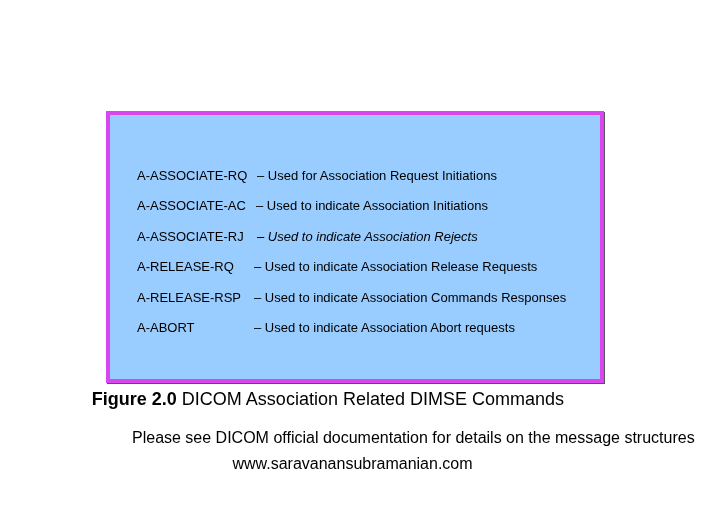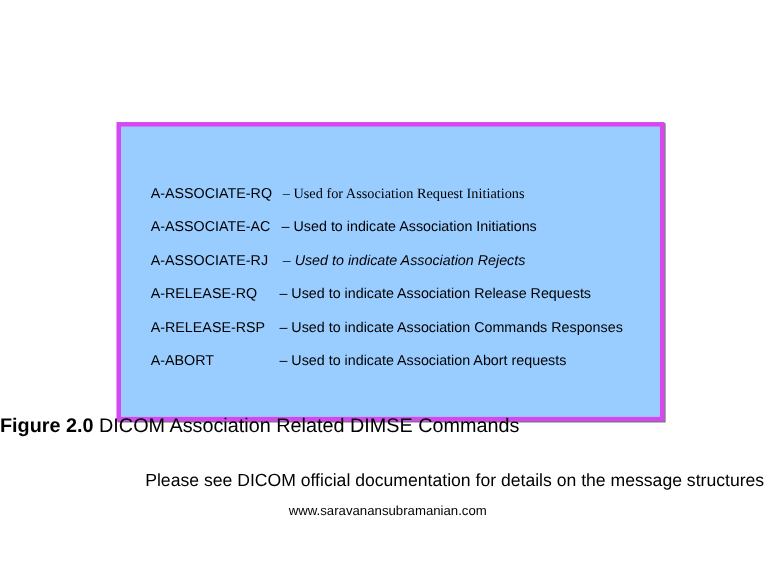--- a/index.html
+++ b/index.html
@@ -40,22 +40,22 @@
       top: 0;
     }
     .cmd-desc {
       position: absolute;
       top: 0;
     }
     .caption-title {
       position: absolute;
       left: 0;
       width: 564px;
-      top: 376px;
-      text-align: left;
+      top: 388px;
+      text-align: right;
       font-size: 18px;
       line-height: 22px;
       white-space: nowrap;
     }
     .caption-title .fig-label {
       font-weight: bold;
     }
     .caption-sub {
       position: absolute;
       left: 132px;
@@ -63,32 +63,32 @@
       font-size: 16px;
       line-height: 16px;
       white-space: nowrap;
     }
     .caption-url {
       position: absolute;
       left: 0;
       width: 705px;
       top: 456px;
       text-align: center;
-      font-size: 12px;
+      font-size: 16px;
       line-height: 16px;
       white-space: nowrap;
     }
   </style>
 </head>
 <body>
 
 <div class="command-box">
   <div class="cmd-row" style="top:52px;">
     <span class="cmd-name">A-ASSOCIATE-RQ</span>
-    <span class="cmd-desc" style="left:147px;font-family:Liberation Serif, serif;">– Used for Association Request Initiations</span>
+    <span class="cmd-desc" style="left:147px;">– Used for Association Request Initiations</span>
   </div>
   <div class="cmd-row" style="top:82px;">
     <span class="cmd-name">A-ASSOCIATE-AC</span>
     <span class="cmd-desc" style="left:146px;">– Used to indicate Association Initiations</span>
   </div>
   <div class="cmd-row" style="top:113px;">
     <span class="cmd-name">A-ASSOCIATE-RJ</span>
     <span class="cmd-desc" style="left:147px;font-style:italic;">– Used to indicate Association Rejects</span>
   </div>
   <div class="cmd-row" style="top:143px;">

